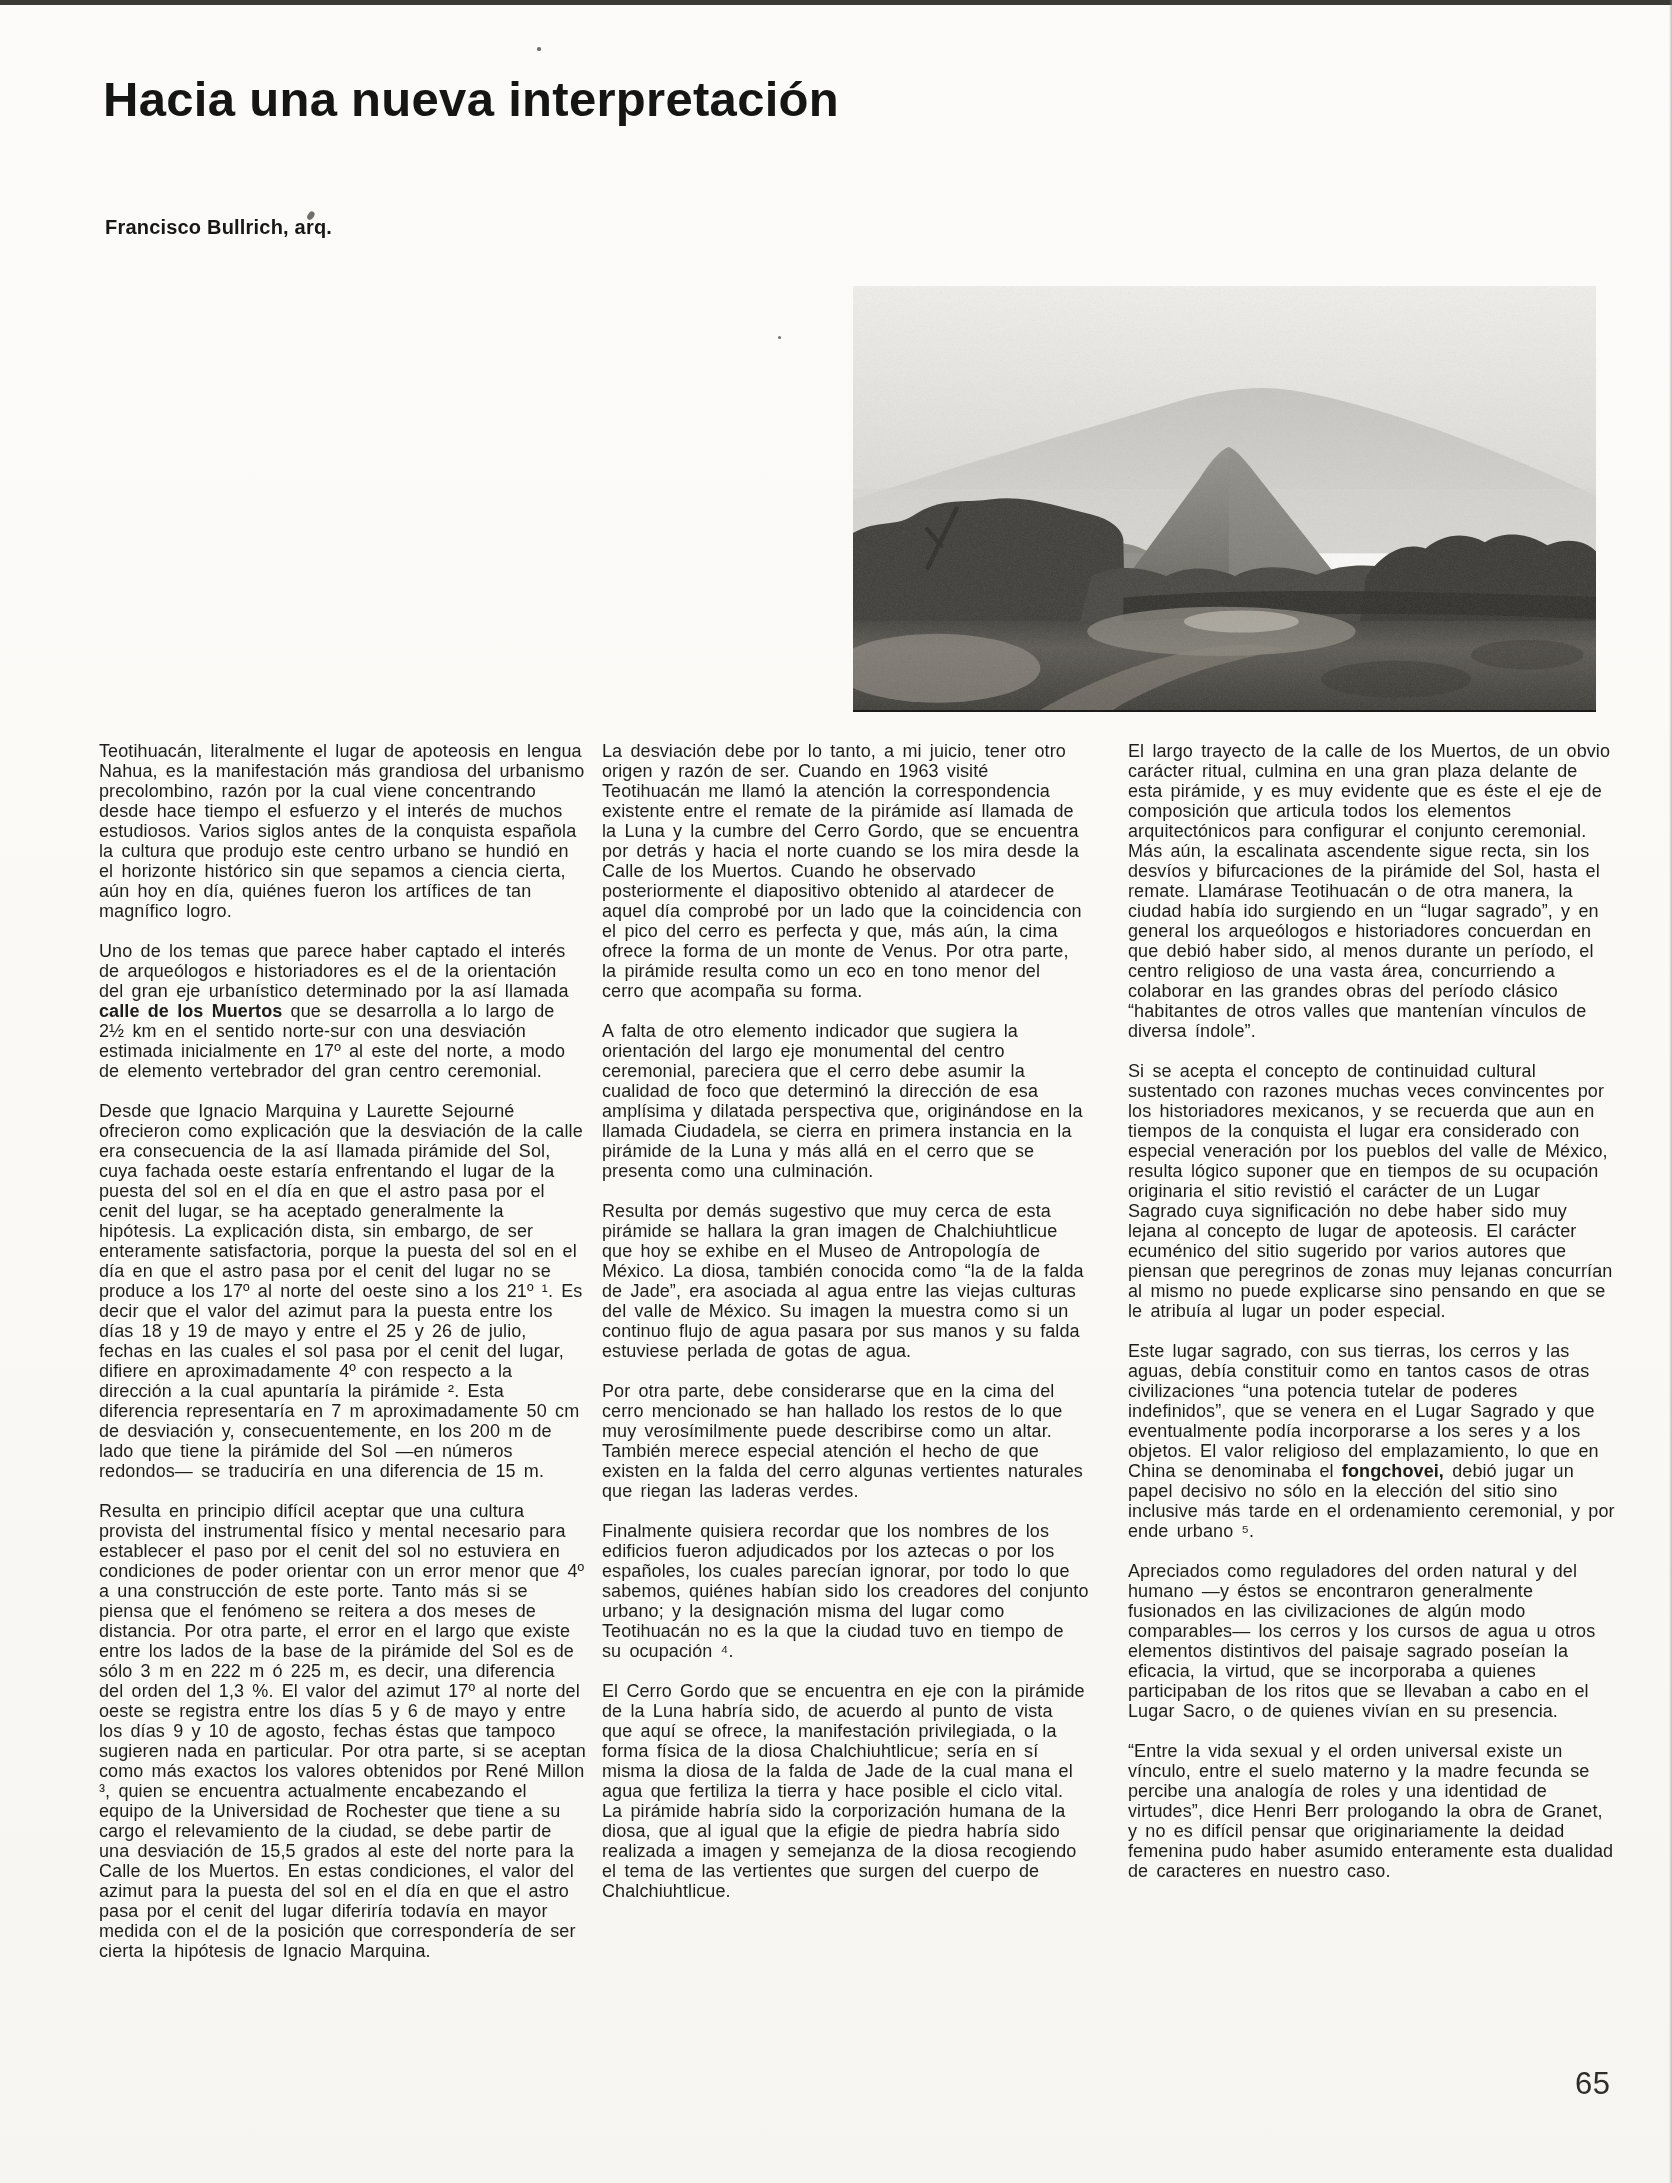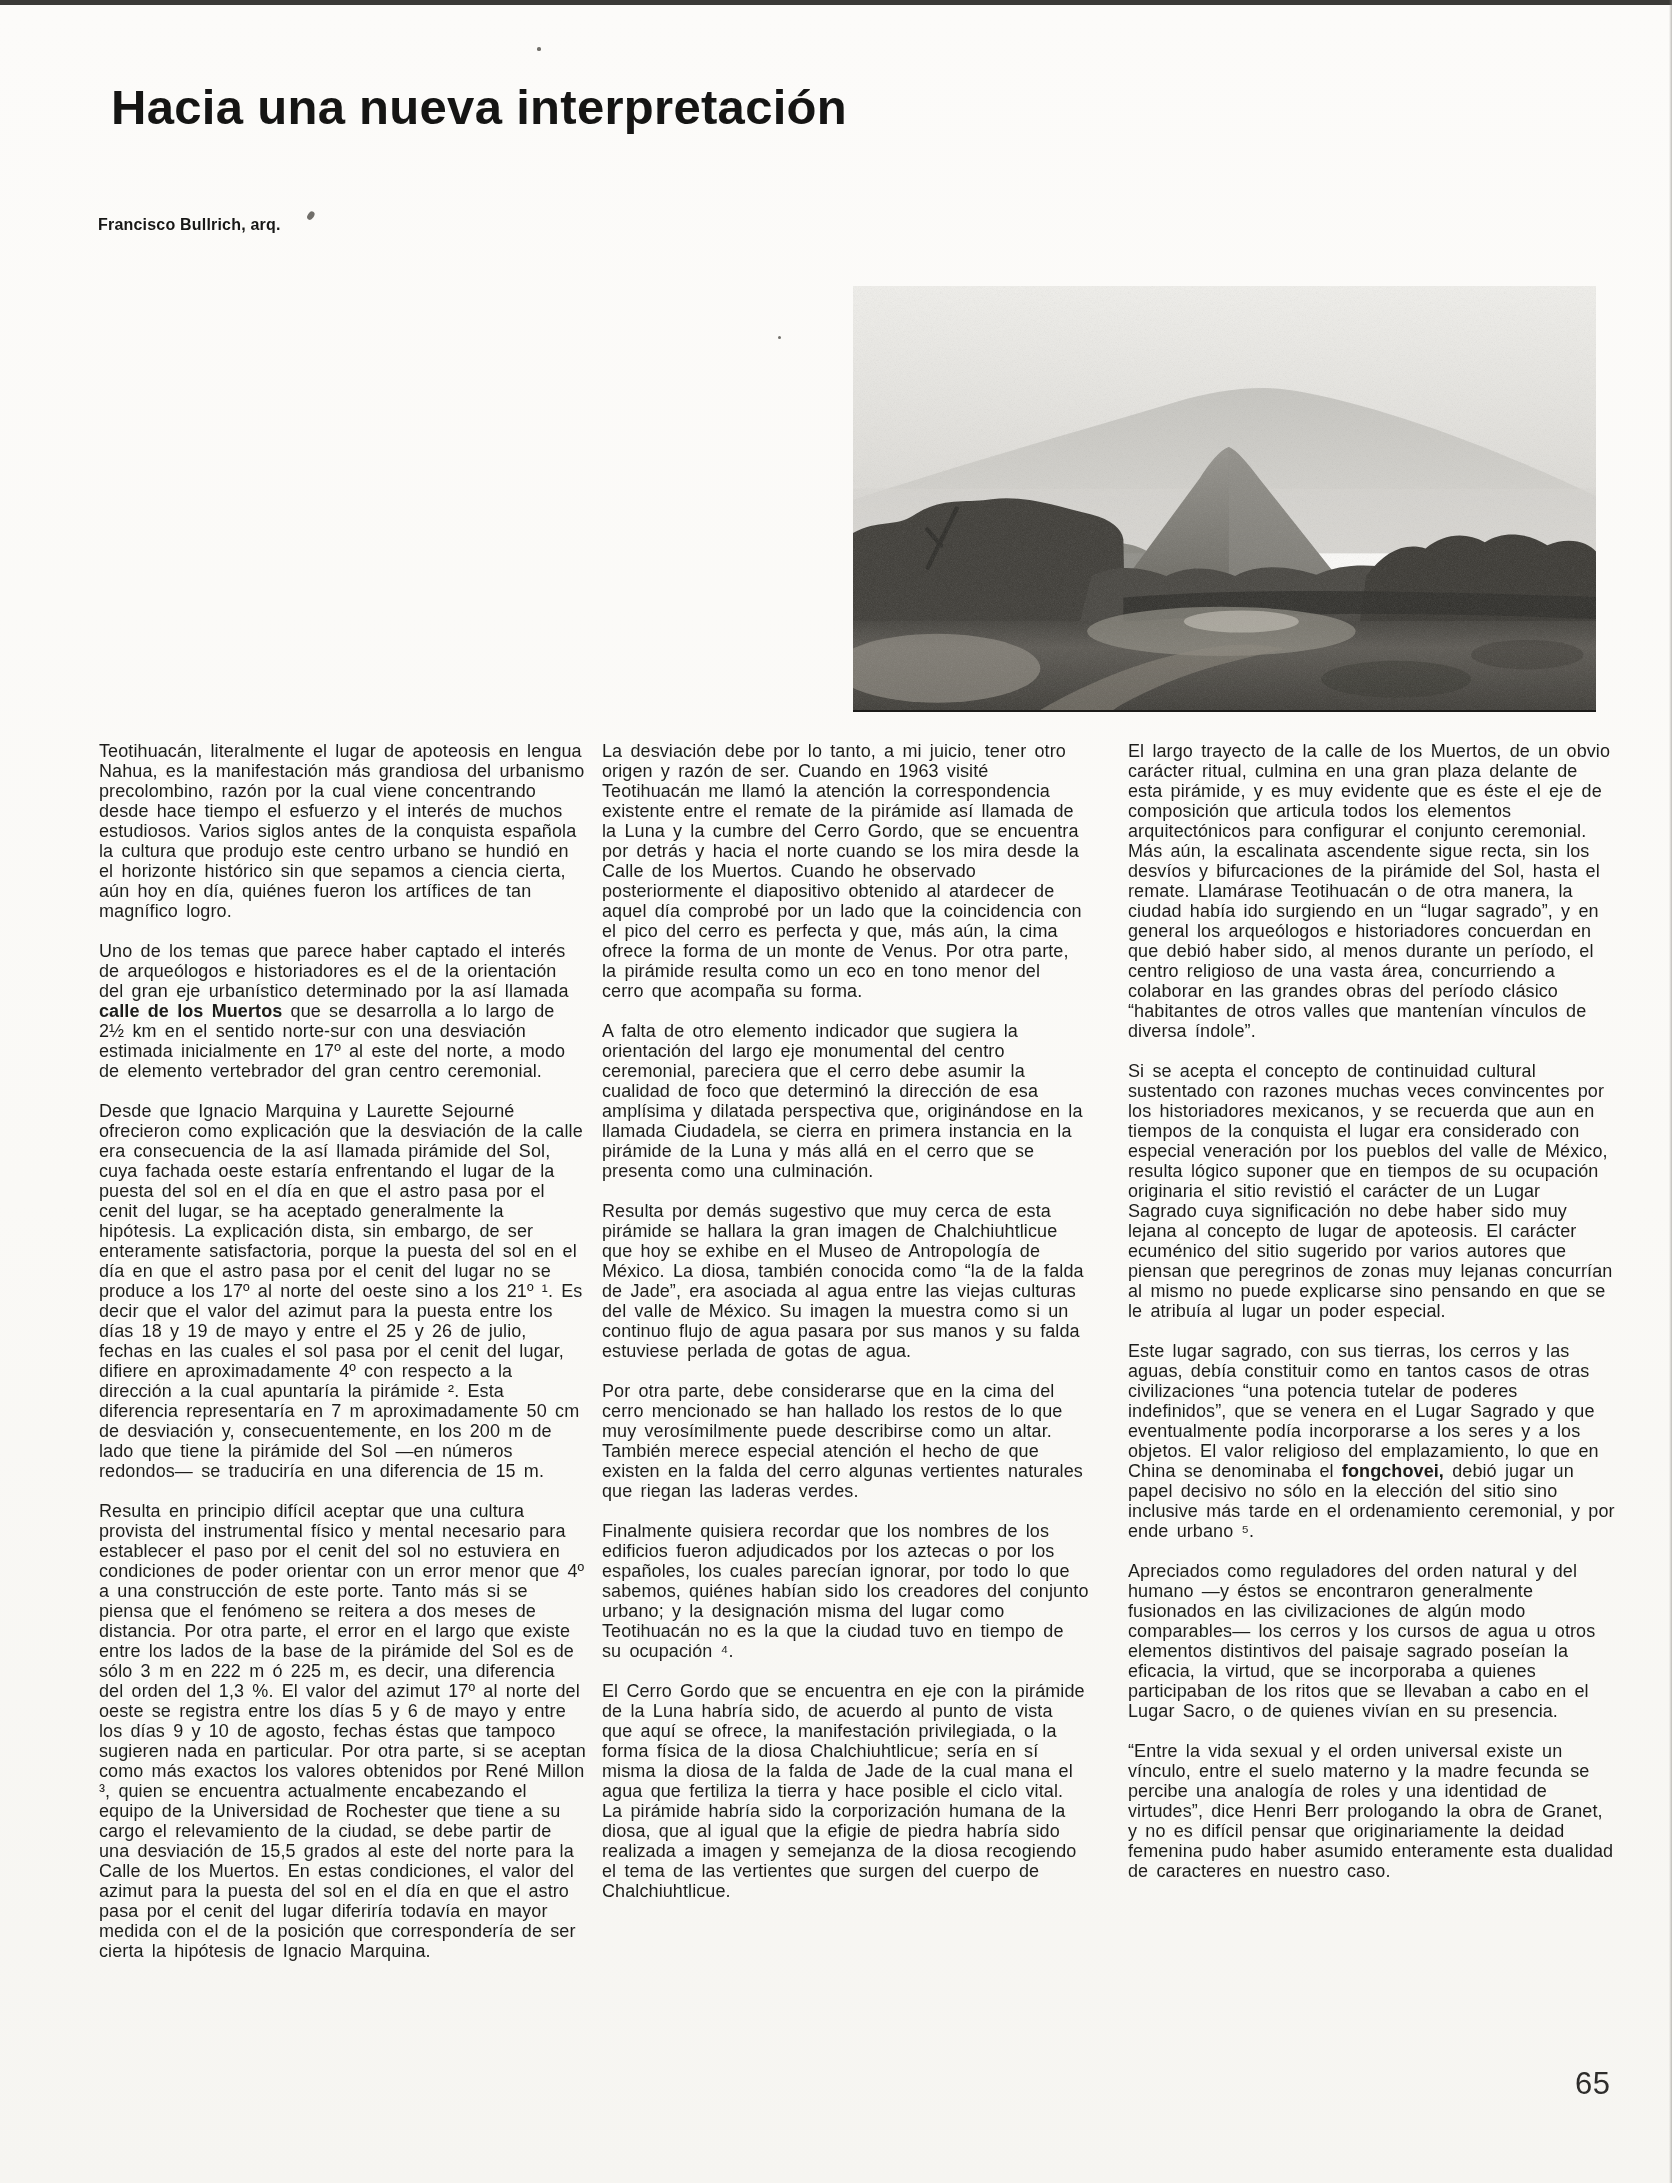--- a/index.html
+++ b/index.html
@@ -8,26 +8,26 @@
     width:1672px;height:2183px;
     background:linear-gradient(180deg,#fcfbf9 0%,#faf9f6 55%,#f6f5f1 100%);
     font-family:"Liberation Sans","DejaVu Sans",sans-serif;
     overflow:hidden;
     color:#1d1d1b;
   }
   .top-rule{position:absolute;left:0;top:0;width:1672px;height:5px;background:#3b3a37;}
   .right-rule{position:absolute;right:0;top:0;width:3.1px;height:2183px;
     background:linear-gradient(to left,rgba(130,128,122,.5),rgba(130,128,122,0));}
   .headline{
-    position:absolute;left:99px;top:65px;margin:12px;
+    position:absolute;left:99px;top:65px;margin:4px;
     font-size:49px;line-height:61px;font-weight:700;color:#151514;letter-spacing:0.3px;
   }
   .author{
-    position:absolute;left:98px;top:216px;
-    font-size:16px;font-weight:700;color:#171716;letter-spacing:0.2px;
+    position:absolute;left:105px;top:216px;
+    font-size:20px;font-weight:700;color:#171716;letter-spacing:0.2px;
   }
   .photo{
     position:absolute;left:853px;top:286px;width:743px;height:424px;
     border-bottom:2.5px solid #1c1b19;
   }
   .photo svg{display:block;width:100%;height:100%;}
   .col{
     position:absolute;top:733px;width:487px;
     font-size:18px;line-height:20px;letter-spacing:0.1px;word-spacing:3.1px;
     color:#1d1d1b;text-align:left;

